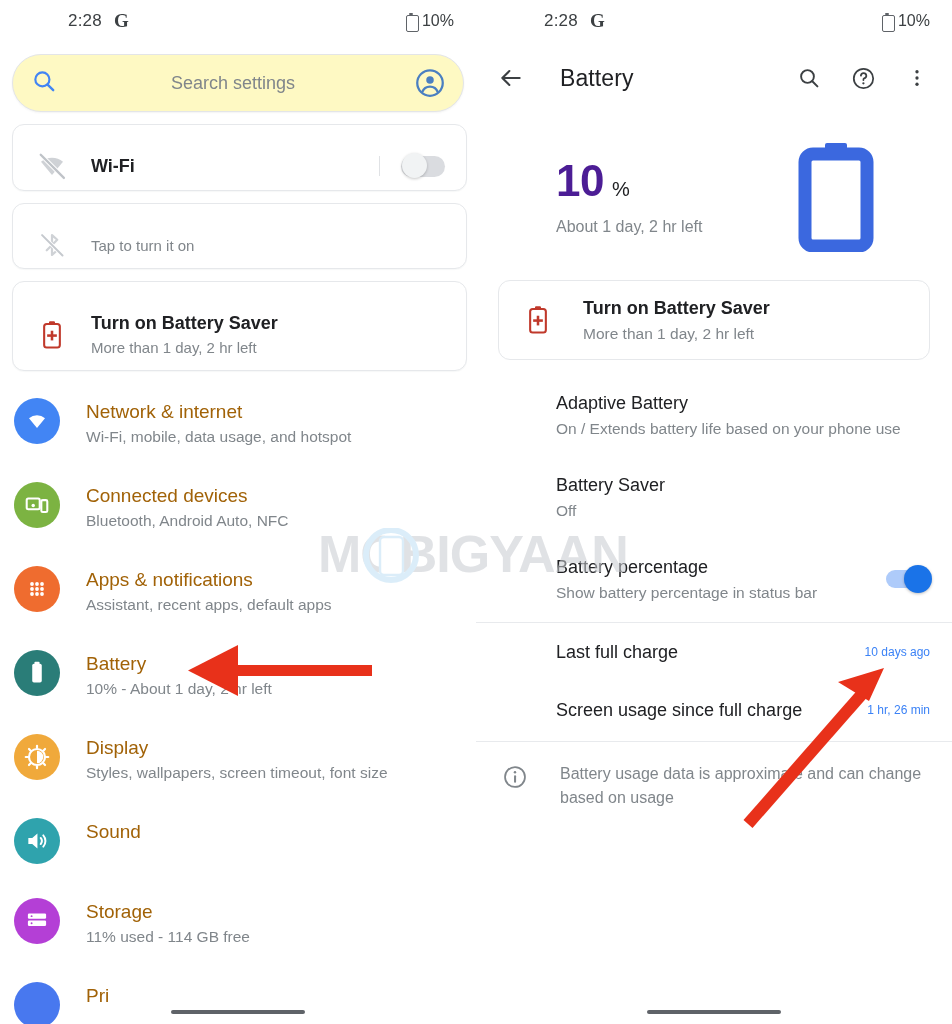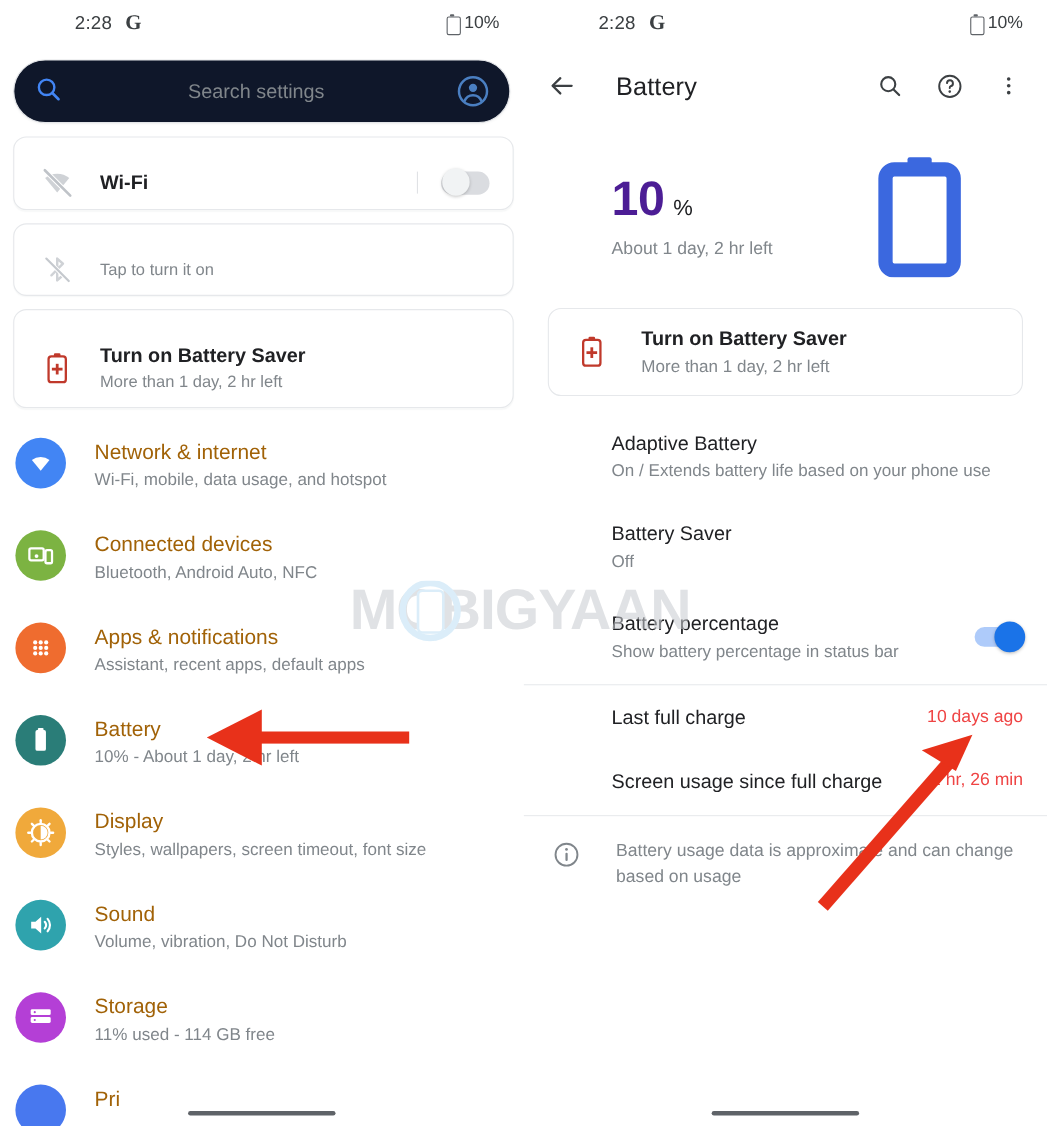--- a/index.html
+++ b/index.html
@@ -41,21 +41,21 @@
   .sb-batt-glyph::after {
     content:''; position:absolute; left:3.5px; top:0px; width:4px; height:2.4px;
     background:#5f6368; border-radius:1px;
   }
 
   
   .search-bar {
     margin: 12px 12px 0 12px; height: 58px;
     border: 1px solid #e3e5e8; border-radius: 30px;
     display: flex; align-items: center; padding: 0 18px;
-    background: #0f172a;
+    background: #fef9c3;
     box-shadow: 0 1px 2px rgba(60,64,67,0.06);
   }
   .search-text {
     flex: 1; text-align: center; color: #80868b; font-size: 18px;
     margin-left: -6px;
   }
   .avatar-icon { width: 30px; height: 30px; flex: 0 0 auto; }
 
   
   .card {
@@ -116,21 +116,21 @@
   .r-card {
     margin: 18px 22px 0 22px; border: 1px solid #e6e8eb; border-radius: 12px;
     display:flex; align-items:center; padding: 0 0 0 22px; min-height: 78px;
   }
   .r-card .ci { width: 34px; flex:0 0 34px; display:flex; align-items:center; justify-content:center;}
   .r-card .cb { padding: 14px 0 14px 28px; }
   .r-row { display:flex; align-items:flex-start; padding: 16px 22px 16px 80px; }
   .r-row .rb { flex: 1; }
   .r-title { font-size: 18px; color: #202124; line-height: 26px; }
   .r-sub { font-size: 15.5px; color: #80868b; line-height: 22px; margin-top: 2px; }
-  .r-value { font-size: 16px; color: #ef4444; white-space: nowrap; padding-left: 14px; align-self:center;}
+  .r-value { font-size: 12px; color: #3b82f6; white-space: nowrap; padding-left: 14px; align-self:center;}
   .hr { height: 1px; background: #e8eaed; margin: 2px 0 0 0; }
   .toggle-on {
     width: 44px; height: 18px; border-radius: 9px; background: #aecbfa;
     position: relative; align-self: center; margin-left: 14px; flex:0 0 44px;
   }
   .toggle-on::after {
     content:''; position:absolute; right: -2px; top: -5px;
     width: 28px; height: 28px; border-radius: 50%;
     background: #1a73e8; box-shadow: 0 1px 3px rgba(0,0,0,0.25);
   }
@@ -319,21 +319,20 @@
       <div class="list-item">
         <span class="li-ico" style="background:#2fa3ad">
           <svg width="26" height="26" viewBox="0 0 24 24">
             <path d="M4 9.2h3.6L12.4 5v14L7.6 14.8H4z" fill="#fff"></path>
             <path d="M15.4 9.2a4.4 4.4 0 0 1 0 5.6" fill="none" stroke="#fff" stroke-width="1.8" stroke-linecap="round"></path>
             <path d="M17.8 6.8a7.8 7.8 0 0 1 0 10.4" fill="none" stroke="#fff" stroke-width="1.8" stroke-linecap="round"></path>
           </svg>
         </span>
         <div class="li-body">
           <div class="li-title">Sound</div>
-          <div class="li-sub">Volume, vibration, Do Not Disturb</div>
         </div>
       </div>
 
       <div class="list-item">
         <span class="li-ico" style="background:#b43fd6">
           <svg width="26" height="26" viewBox="0 0 24 24">
             <rect x="3.6" y="5" width="16.8" height="5" rx="1.2" fill="#fff"></rect>
             <rect x="3.6" y="11.6" width="16.8" height="5" rx="1.2" fill="#fff"></rect>
             <circle cx="7" cy="7.5" r=".9" fill="#b43fd6"></circle>
             <circle cx="7" cy="14.1" r=".9" fill="#b43fd6"></circle>

